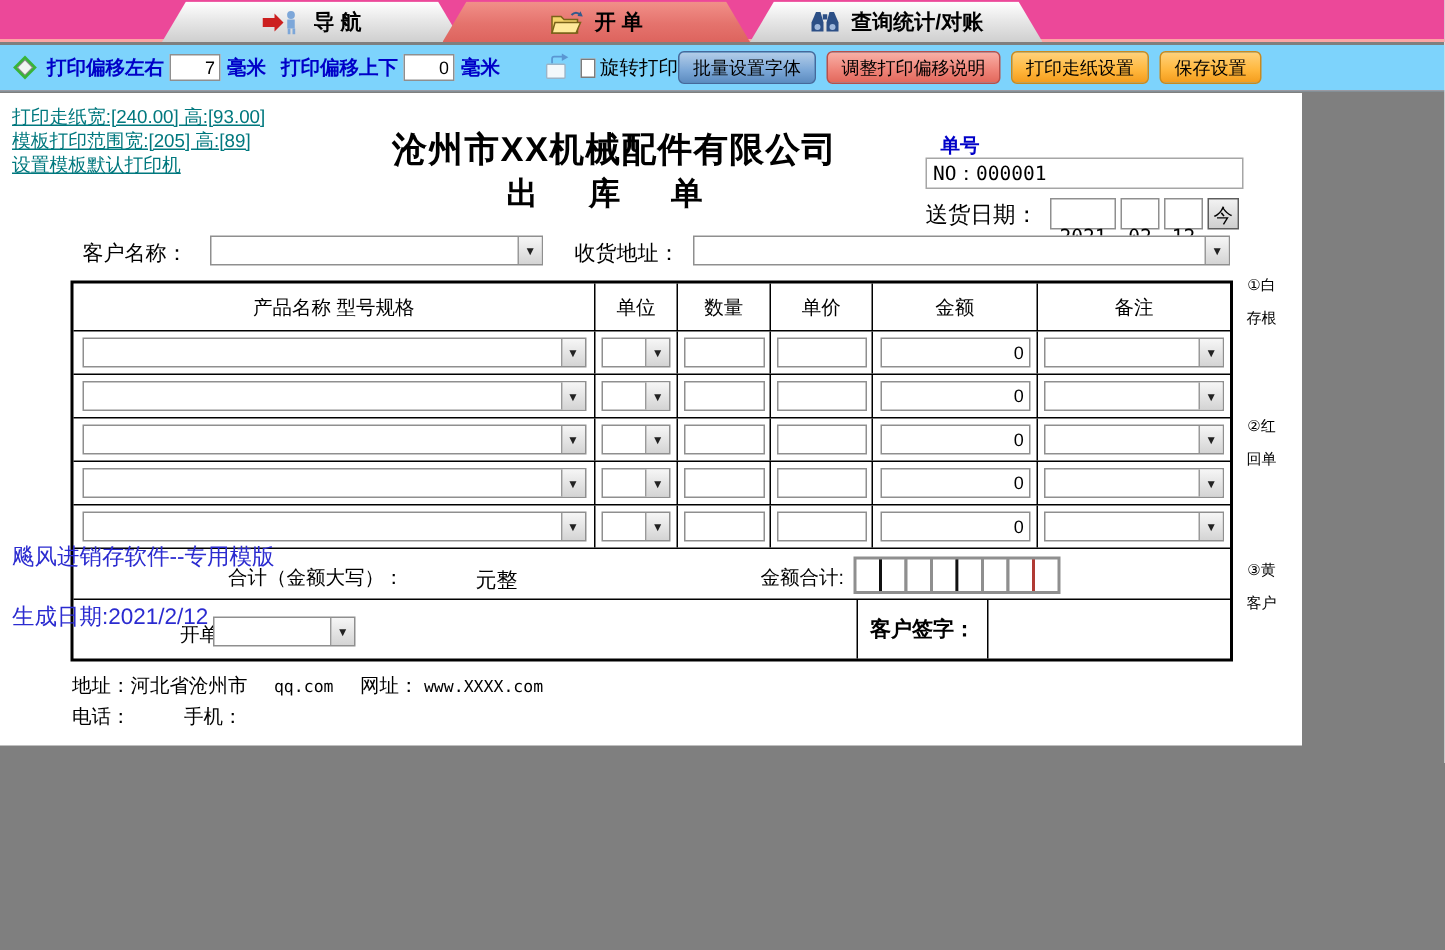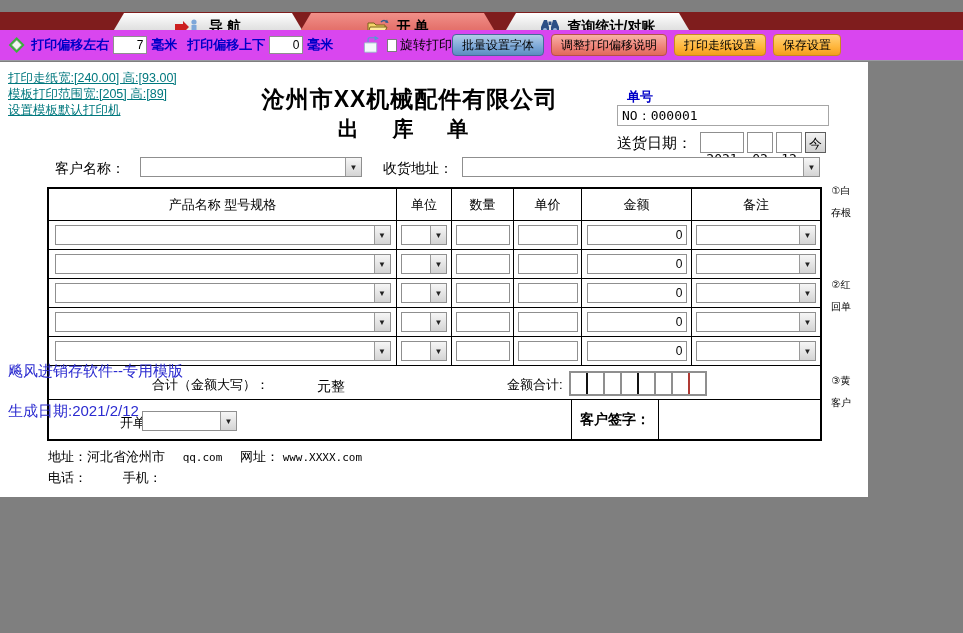--- a/index.html
+++ b/index.html
@@ -1,30 +1,30 @@
 <!DOCTYPE html>
 <html style="--active-tab: #e5736d; --btn-blue: #7ba7d7; --btn-red: #ee8277; --btn-orange: #ffb63c; --link-teal: #00787e; --label-blue: #0000c8;"><head>
 <meta charset="utf-8">
 <style>
   * { margin:0; padding:0; box-sizing:border-box; }
   html,body { width:963px; height:633px; overflow:hidden; }
   body { font-family:"Liberation Sans","DejaVu Sans",sans-serif; font-size:13px; color:#000; }
   .screen { position:relative; width:963px; height:633px; background:#7f7f7f; }
 
   
-  .tabbar { position:absolute; left:0; top:0; width:963px; height:28px; background:#7f1d1d; border-bottom:2px solid #fca5a5;margin-top:12px; }
+  .tabbar { position:absolute; left:0; top:0; width:963px; height:28px; background:#ec4899; border-bottom:2px solid #fca5a5; }
   .tab { position:absolute; top:1px; height:27px; display:flex; align-items:center; justify-content:center; gap:8px;
          font-weight:bold; font-size:14px; cursor:pointer;
          clip-path:polygon(16px 0, calc(100% - 16px) 0, 100% 100%, 0 100%); }
   .tab.inactive { background:linear-gradient(#ffffff,#e8e8e8 45%,#cfcfcf); }
   .tab.active { background:linear-gradient(#f19089,var(--active-tab) 55%,#dd645e); }
   .tab svg { flex:0 0 auto; }
 
   
-  .toolbar { position:absolute; left:0; top:30px; width:963px; height:31px; background:#d946ef;
+  .toolbar { position:absolute; left:0; top:30px; width:963px; height:31px; background:#7dd3fc;
              border-bottom:1px solid #9a9aa2; display:flex; align-items:center; padding:0 122px 0 8px; }
   .blue-label { color:var(--label-blue); font-size:13px; font-weight:bold; white-space:nowrap; }
   .black-label { color:#000; font-size:13px; white-space:nowrap; }
   .num-input { width:34px; height:18px; border:1px solid #8f8f8f; background:#fff; text-align:right; font-size:12px; padding-right:3px; }
   .chk { width:13px; height:13px; background:#fff; border:1px solid #7c7c7c; display:inline-block; }
   .tb-btn { height:22px; border-radius:4px; font-size:12px; padding:0 9px; cursor:pointer; white-space:nowrap; color:#000; }
   .btn-blue   { background:linear-gradient(#b3cde8,var(--btn-blue) 60%,#5d8cc0); border:1px solid #46689a; }
   .btn-red    { background:linear-gradient(#f8b0a6,var(--btn-red) 60%,#e2685c); border:1px solid #b7504a; }
   .btn-orange { background:linear-gradient(#ffd27a,var(--btn-orange) 60%,#f49d1d); border:1px solid #c98a1e; }
 

